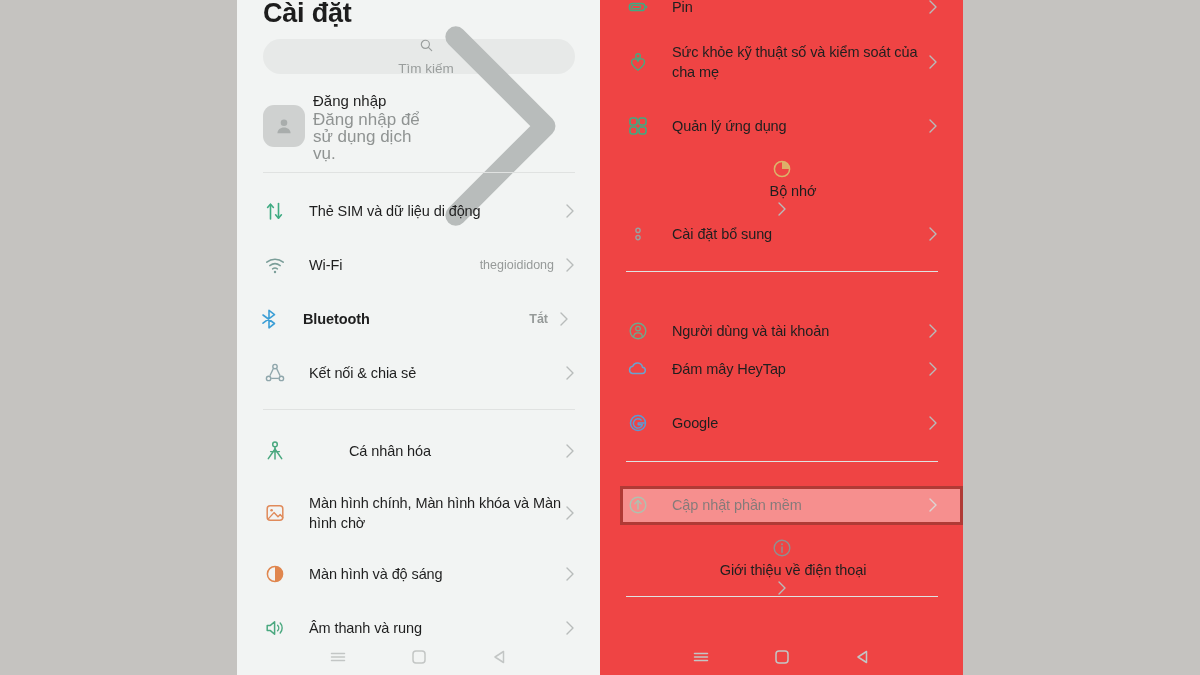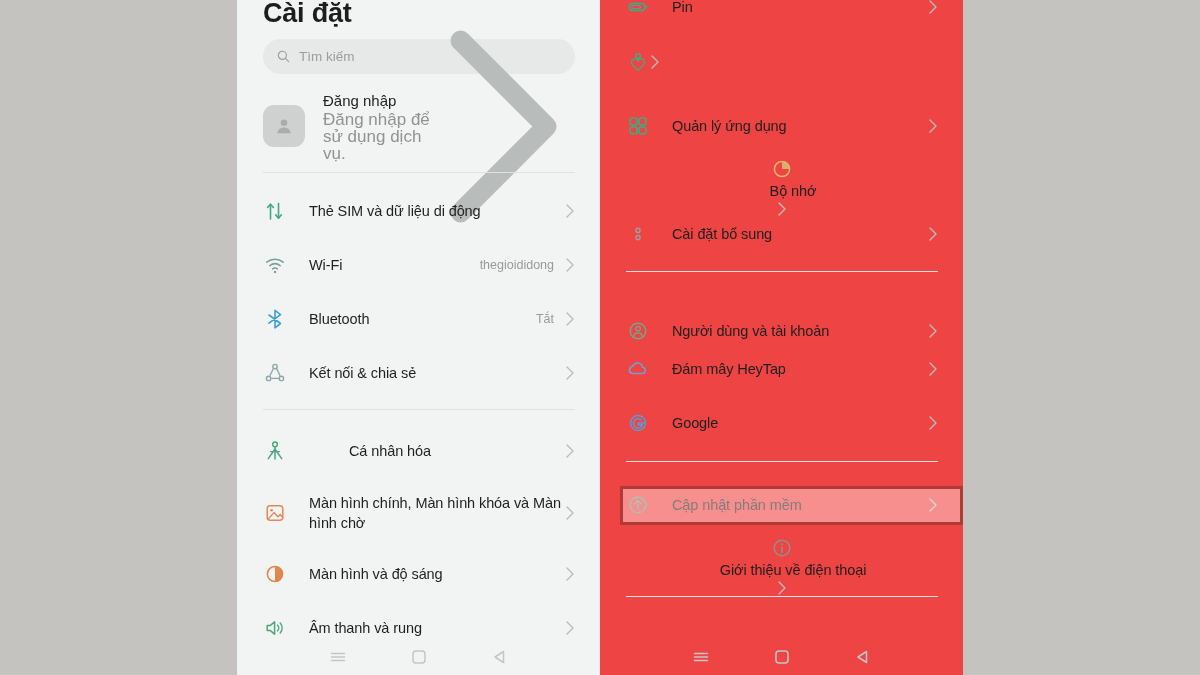--- a/index.html
+++ b/index.html
@@ -61,20 +61,21 @@
     left: 26px;
     top: 39px;
     width: 312px;
     height: 35px;
     background: #e7e9e8;
     border-radius: 18px;
     display: flex;
     align-items: center;
     padding-left: 14px;
     gap: 9px;
+    flex-direction: column;
   }
   .search-box .s-icon {
     width: 13px; height: 13px;
     flex: 0 0 auto;
     display: block;
   }
   .search-placeholder {
     font-size: 13.5px;
     color: #9a9e9d;
   }
@@ -93,21 +94,21 @@
     width: 42px; height: 42px;
     border-radius: 11px;
     background: #cfd1d0;
     flex: 0 0 auto;
     display: flex;
     align-items: center;
     justify-content: center;
   }
   .avatar svg { width: 22px; height: 22px; }
   .account-text {
-    margin-left: 18px;
+    margin-left: 8px;
     flex: 1 1 auto;
   }
   .account-title {
     font-size: 15px;
     color: #1f1f1f;
     line-height: 19px;
   }
   .account-sub {
     font-size: 17px;
     color: #8f9392;
@@ -249,21 +250,21 @@
             <path d="M14.5 3.5V18" stroke="#3fab82" stroke-width="1.6" stroke-linecap="round" fill="none"></path>
             <polyline points="11.6,14.8 14.5,18.2 17.4,14.8" fill="none" stroke="#3fab82" stroke-width="1.6" stroke-linecap="round" stroke-linejoin="round"></polyline>
           </svg>
         </span>
         <span class="label">Thẻ SIM và dữ liệu di động</span>
         <svg class="chev" viewBox="0 0 10 16">
           <polyline points="2,2 8,8 2,14" fill="none" stroke="#b8bcbb" stroke-width="1.4" stroke-linecap="round" stroke-linejoin="round"></polyline>
         </svg>
       </div>
 
-      <div class="row" style="left:26px; top:296px; width:312px;">
+      <div class="row" style="left:20px; top:296px; width:312px;font-weight:bold;">
         <span class="ico">
           <svg width="22" height="22" viewBox="0 0 22 22">
             <polyline points="5,7 16.5,15.5 11,19.8 11,2.4 16.5,6.7 5,15.2" fill="none" stroke="#3d9fd6" stroke-width="1.6" stroke-linecap="round" stroke-linejoin="round"></polyline>
           </svg>
         </span>
         <span class="label">Bluetooth</span>
         <span class="value">Tắt</span>
         <svg class="chev" viewBox="0 0 10 16">
           <polyline points="2,2 8,8 2,14" fill="none" stroke="#b8bcbb" stroke-width="1.4" stroke-linecap="round" stroke-linejoin="round"></polyline>
         </svg>
@@ -382,20 +383,21 @@
         </svg>
       </div>
 
       <div class="row" style="left:26px; top:33px; width:312px; height:58px;">
         <span class="ico">
           <svg width="22" height="22" viewBox="0 0 22 22">
             <circle cx="11" cy="5" r="2.3" fill="none" stroke="#4aa87f" stroke-width="1.4"></circle>
             <path d="M11 19.2 C7 16.2 4.6 14.2 4.6 11.6 a3.1 3.1 0 0 1 6.4 -1.1 a3.1 3.1 0 0 1 6.4 1.1 c0 2.6 -2.4 4.6 -6.4 7.6 z" fill="none" stroke="#4aa87f" stroke-width="1.4" stroke-linejoin="round"></path>
           </svg>
         </span>
+        <span class="label">Sức khỏe kỹ thuật số và kiểm soát của cha mẹ</span>
         <svg class="chev" viewBox="0 0 10 16">
           <polyline points="2,2 8,8 2,14" fill="none" stroke="#b8bcbb" stroke-width="1.4" stroke-linecap="round" stroke-linejoin="round"></polyline>
         </svg>
       </div>
 
       <div class="row" style="left:26px; top:103px; width:312px;">
         <span class="ico">
           <svg width="22" height="22" viewBox="0 0 22 22">
             <rect x="3" y="3" width="7" height="7" rx="2.2" fill="none" stroke="#3fab82" stroke-width="1.6"></rect>
             <rect x="12" y="3" width="7" height="7" rx="2.2" fill="none" stroke="#3fab82" stroke-width="1.6"></rect>

